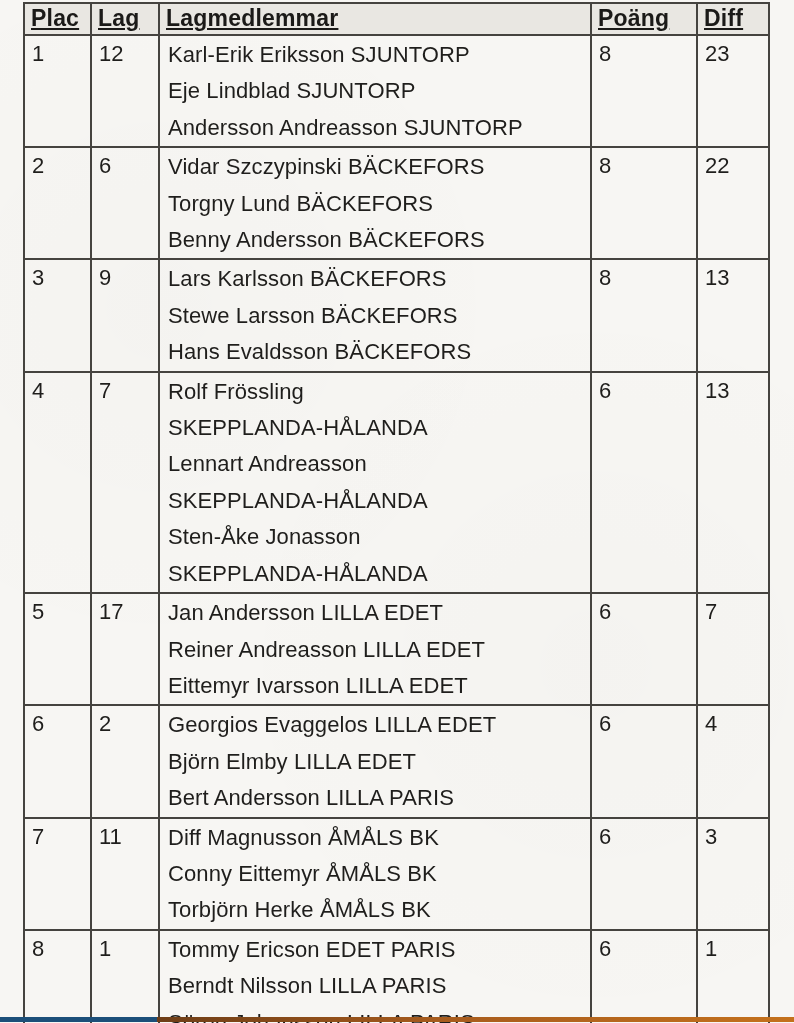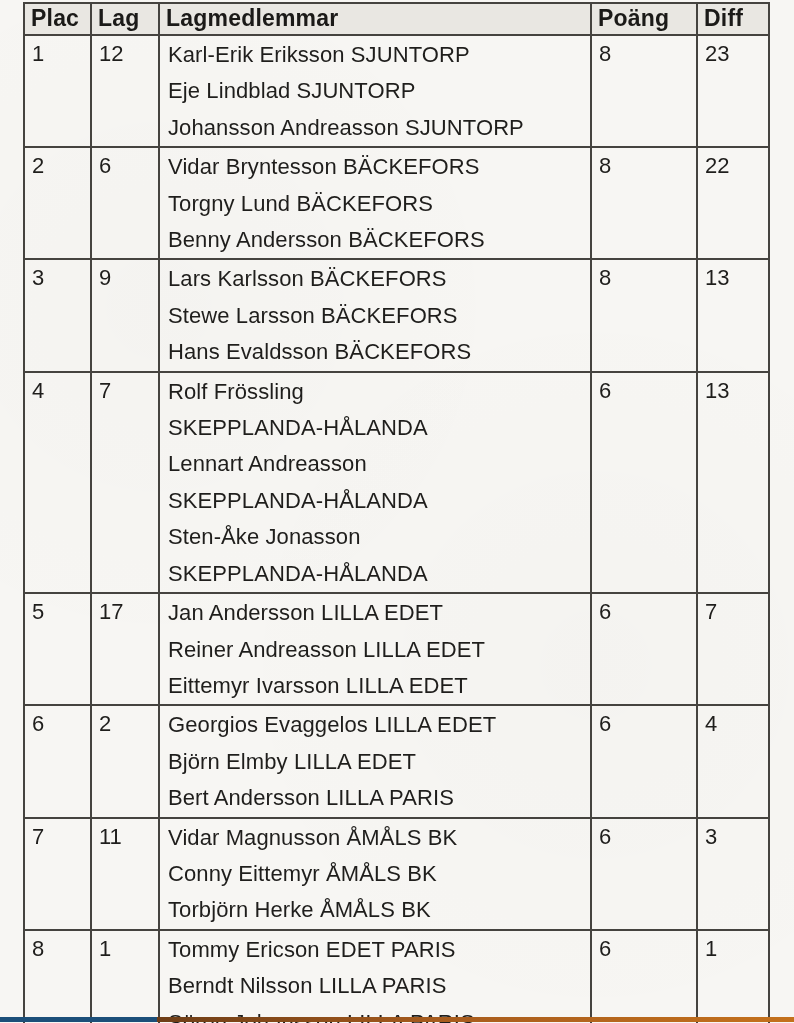--- a/index.html
+++ b/index.html
@@ -39,20 +39,21 @@
   }
   .results thead th {
     background: #e9e7e2;
     font-size: 23px;
     font-weight: bold;
     text-align: left;
     padding: 1px 0 2px 6px;
     height: 25px;
     letter-spacing: 0.2px;
     color: #1b1a18;
+    text-decoration: underline;
   }
   .results td {
     vertical-align: top;
     font-size: 22px;
     padding: 2px 0 0 7px;
     background: transparent;
   }
   .results td.num {
     line-height: 30px;
     padding-top: 3px;
@@ -107,30 +108,30 @@
           <th>Diff</th>
         </tr>
     </thead>
     <tbody id="table-body">
         <tr>
           <td class="num">1</td>
           <td class="num">12</td>
           <td class="members">
             <div class="member-line">Karl-Erik Eriksson SJUNTORP</div>
             <div class="member-line">Eje Lindblad SJUNTORP</div>
-            <div class="member-line">Johansson Andreasson SJUNTORP</div>
+            <div class="member-line">Andersson Andreasson SJUNTORP</div>
           </td>
           <td class="num">8</td>
           <td class="num">23</td>
         </tr>
         <tr>
           <td class="num">2</td>
           <td class="num">6</td>
           <td class="members">
-            <div class="member-line">Vidar Bryntesson BÄCKEFORS</div>
+            <div class="member-line">Vidar Szczypinski BÄCKEFORS</div>
             <div class="member-line">Torgny Lund BÄCKEFORS</div>
             <div class="member-line">Benny Andersson BÄCKEFORS</div>
           </td>
           <td class="num">8</td>
           <td class="num">22</td>
         </tr>
         <tr>
           <td class="num">3</td>
           <td class="num">9</td>
           <td class="members">
@@ -174,21 +175,21 @@
             <div class="member-line">Björn Elmby LILLA EDET</div>
             <div class="member-line">Bert Andersson LILLA PARIS</div>
           </td>
           <td class="num">6</td>
           <td class="num">4</td>
         </tr>
         <tr>
           <td class="num">7</td>
           <td class="num">11</td>
           <td class="members">
-            <div class="member-line">Vidar Magnusson ÅMÅLS BK</div>
+            <div class="member-line">Diff Magnusson ÅMÅLS BK</div>
             <div class="member-line">Conny Eittemyr ÅMÅLS BK</div>
             <div class="member-line">Torbjörn Herke ÅMÅLS BK</div>
           </td>
           <td class="num">6</td>
           <td class="num">3</td>
         </tr>
         <tr>
           <td class="num">8</td>
           <td class="num">1</td>
           <td class="members">

